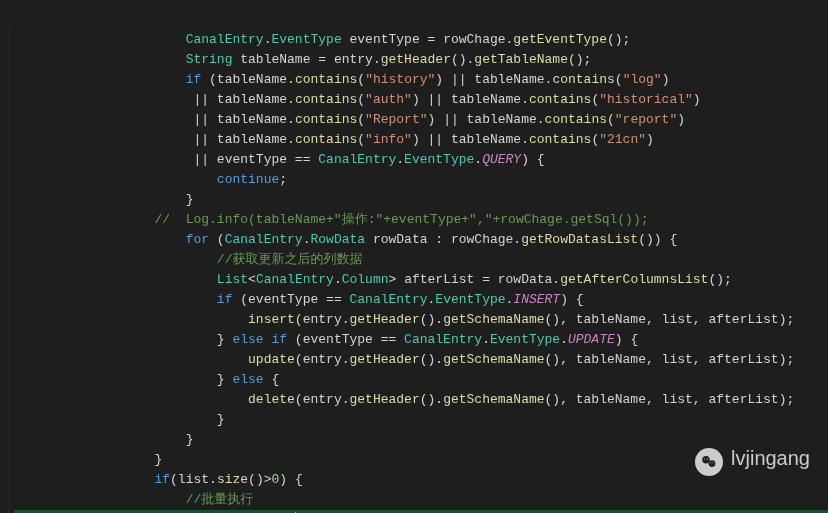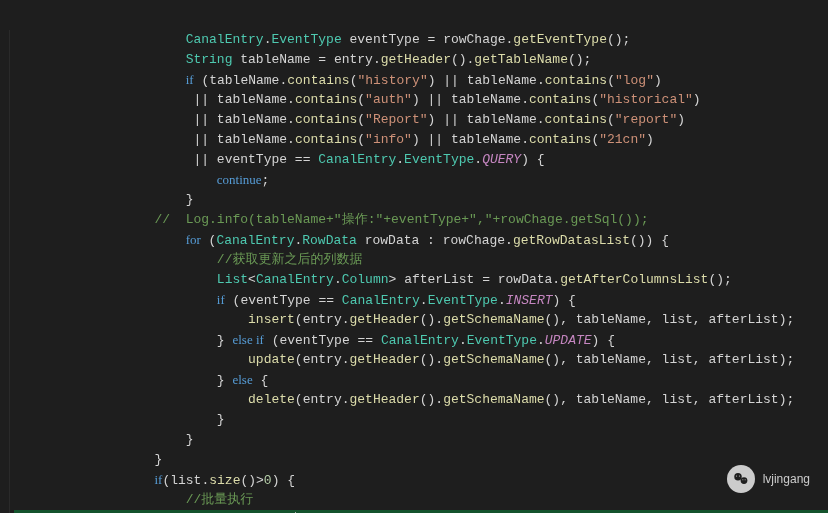--- a/index.html
+++ b/index.html
@@ -26,45 +26,44 @@
   flex-shrink: 0;
 }
 .code-area {
   flex: 1;
   padding-left: 4px;
   white-space: pre;
   overflow: hidden;
 }
 .line { height: 20px; }
 .line.hl { background: #14532d; }
-.kw { color: #569cd6; font-family: Liberation Serif, serif; }
+.kw { color: #569cd6; }
 .type { color: #4ec9b0; }
 .method { color: #dcdcaa; }
 .str { color: #ce9178; }
 .num { color: #b5cea8; }
 .const { color: #c586c0; font-style: italic; }
 .var { color: #d4d4d4; }
 .comment { color: #6a9955; }
 .punct { color: #d4d4d4; }
 .cursor {
   border-left: 1px solid #aeafad;
   display: inline-block;
   height: 16px;
   vertical-align: middle;
 }
 .watermark {
   position: absolute;
-  bottom: 20px;
+  bottom: 37px;
   right: 18px;
   display: flex;
-  align-items: center;
   gap: 8px;
   color: #ccc;
   font-family: Arial, sans-serif;
-  font-size: 12px;
+  font-size: 20px;
 }
 .wechat-icon {
   width: 28px;
   height: 28px;
   background: #ccc;
   border-radius: 50%;
   display: flex;
   align-items: center;
   justify-content: center;
 }

